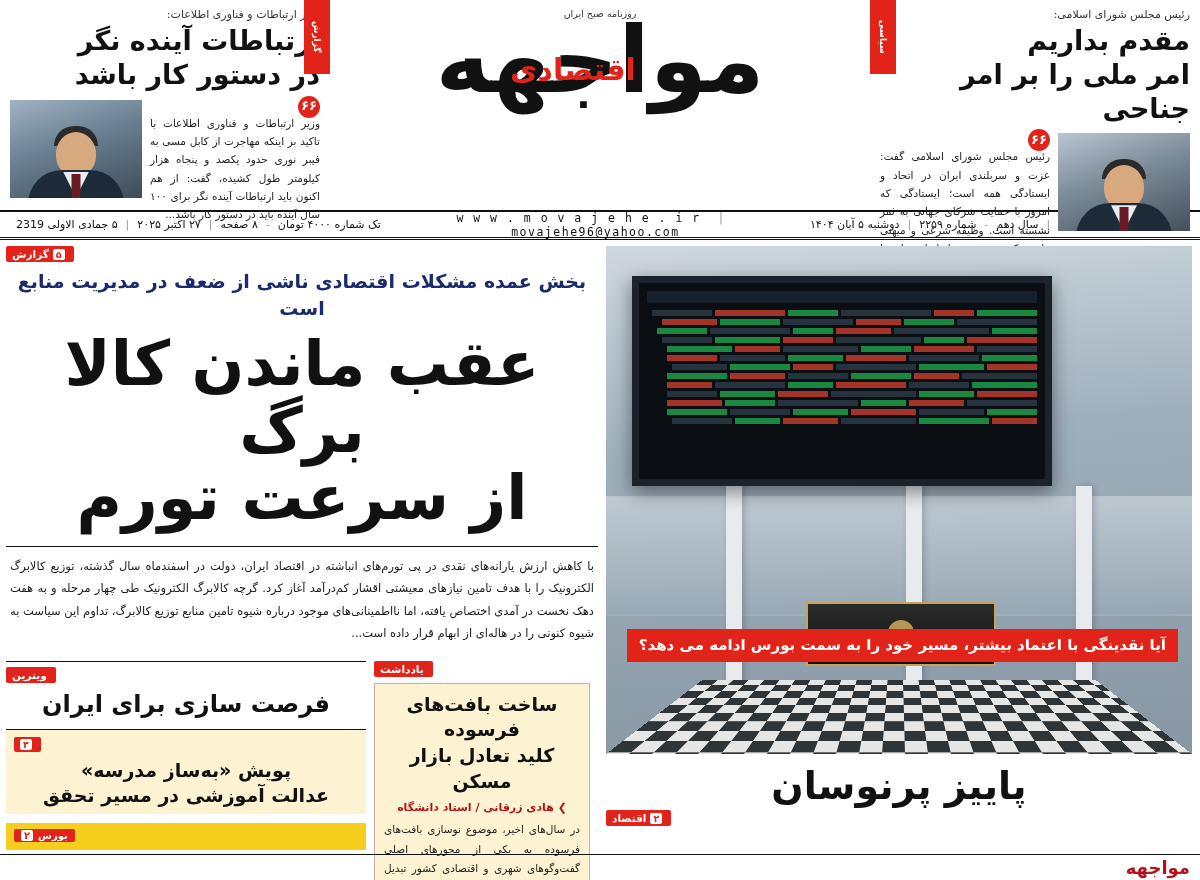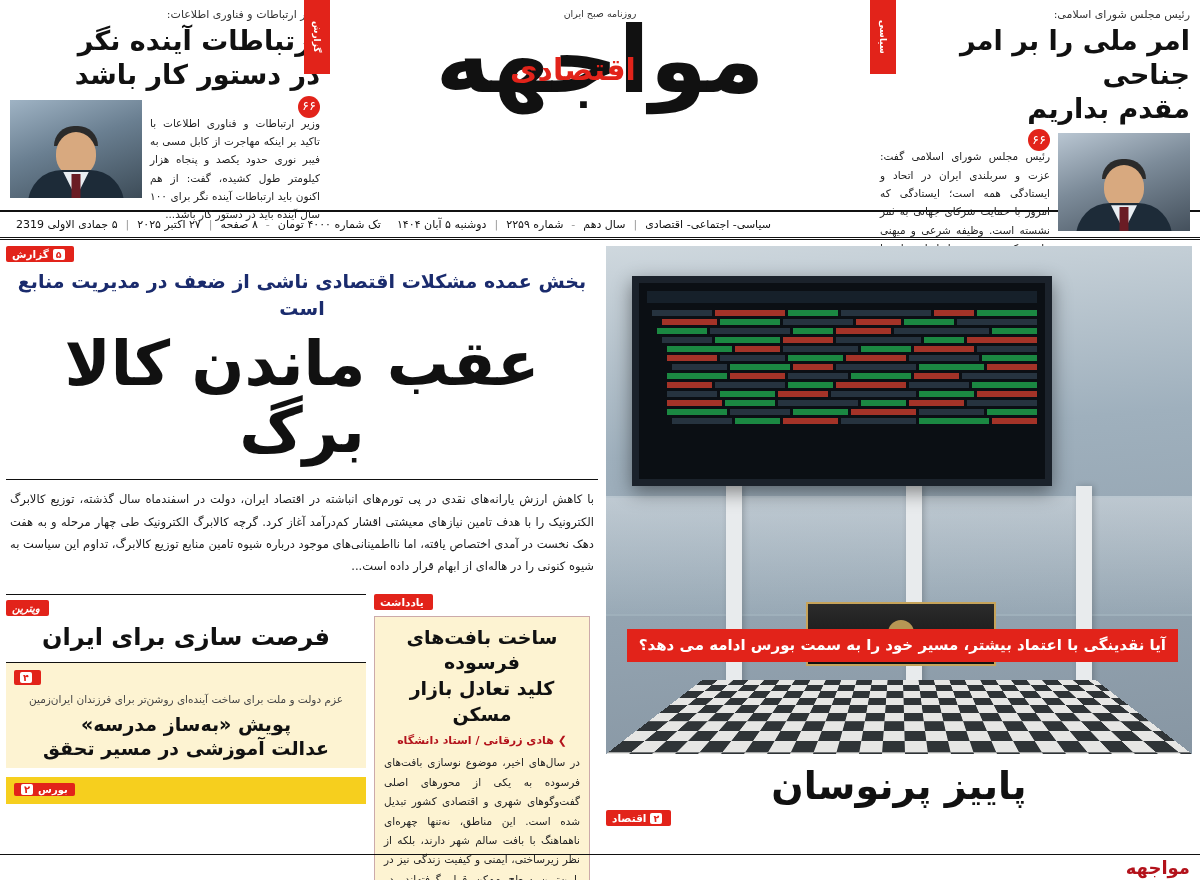--- a/index.html
+++ b/index.html
@@ -66,21 +66,21 @@
     bottom: 0; width: 26px; height: 26px; background: #e9eef2;
     clip-path: polygon(50% 100%, 0 0, 100% 0);
   }
   .mh-text {
     flex: 1; font-size: 10.5px; line-height: 1.75; color: #222;
     text-align: justify; direction: rtl; position: relative; padding-top: 14px;
   }
   .quote-badge {
     position: absolute; top: -4px; right: 0; width: 22px; height: 22px;
     border-radius: 50%; background: #e2231a; color: #fff;
-    font-size: 13px; font-weight: normal;
+    font-size: 13px; font-weight: bold;
     display: flex; align-items: center; justify-content: center;
   }
 
   
   .logo-wrap {
     position: absolute; inset: 0; display: flex; flex-direction: column;
     align-items: center; justify-content: flex-start; padding-top: 4px;
   }
   .paper-mini { font-size: 9.5px; color: #333; margin-top: 4px; }
   .logo-main {
@@ -257,22 +257,22 @@
         <div class="paper-mini">روزنامه صبح ایران</div>
         <div class="logo-main">مواجهه</div>
       </div>
       <div class="logo-sub">اقتصادی</div>
     </div>
 
     <div class="mh-side">
       <div class="corner-tab left">سیاسی</div>
       <div style="padding-right:0; padding-left:0;">
         <div class="kicker">رئیس مجلس شورای اسلامی:</div>
+        <div class="mh-headline">مقدم بداریم</div>
         <div class="mh-headline">امر ملی را بر امر جناحی</div>
-        <div class="mh-headline">مقدم بداریم</div>
       </div>
       <div class="mh-body" style="flex-direction:row;">
         <div class="mh-photo alt">
           <div class="hair"></div>
           <div class="head"></div>
           <div class="torso"></div>
           <div class="shirt"></div>
           <div class="tie"></div>
         </div>
         <div class="mh-text">
@@ -285,20 +285,25 @@
 
   <div class="infobar">
     <span class="seg">۵ جمادی الاولی 2319</span>
     <span class="sep">|</span>
     <span class="seg">۲۷ اکتبر ۲۰۲۵</span>
     <span class="sep">|</span>
     <span class="seg">۸ صفحه</span>
     <span class="sep">-</span>
     <span class="seg">تک شماره ۴۰۰۰ تومان</span>
 
+    <span class="mid">
+      <span>w w w . m o v a j e h e . i r</span>
+      <span class="sep">&nbsp;|&nbsp;</span>
+      <span>movajehe96@yahoo.com</span>
+    </span>
 
     <span class="seg">دوشنبه ۵ آبان ۱۴۰۴</span>
     <span class="sep">|</span>
     <span class="seg">شماره ۲۲۵۹</span>
     <span class="sep">-</span>
     <span class="seg">سال دهم</span>
     <span class="sep">|</span>
     <span class="seg">سیاسی- اجتماعی- اقتصادی</span>
   </div>
 
@@ -308,42 +313,42 @@
 
       <div class="ribbon-row">
         <div class="ribbon">
           <span class="pg">۵</span>
           <span>گزارش</span>
         </div>
       </div>
 
       <div class="lead-sub">بخش عمده مشکلات اقتصادی ناشی از ضعف در مدیریت منابع است</div>
       <div class="lead-title">عقب ماندن کالا برگ</div>
+      <div class="lead-title" style="margin-top:-14px;">از سرعت تورم</div>
       <div class="lead-body">با کاهش ارزش یارانه‌های نقدی در پی تورم‌های انباشته در اقتصاد ایران، دولت در اسفندماه سال گذشته، توزیع کالابرگ الکترونیک را با هدف تامین نیازهای معیشتی اقشار کم‌درآمد آغاز کرد. گرچه کالابرگ الکترونیک طی چهار مرحله و به هفت دهک نخست در آمدی اختصاص یافته، اما نااطمینانی‌های موجود درباره شیوه تامین منابع توزیع کالابرگ، تداوم این سیاست به شیوه کنونی را در هاله‌ای از ابهام قرار داده است...</div>
 
       <div class="sub-grid">
 
         <div class="sub-col-a">
 
           <div class="mini-block">
-            <div class="ribbon-row" style="justify-content:flex-start;font-style:italic;">
+            <div class="ribbon-row" style="justify-content:flex-start;">
               <div class="ribbon">
                 <span>ویترین</span>
               </div>
             </div>
             <div class="mini-title">فرصت سازی برای ایران</div>
           </div>
 
           <div class="mini-block yellowbox">
             <div class="ribbon-row" style="justify-content:flex-start;">
               <div class="ribbon">
                 <span class="pg">۴</span>
               </div>
             </div>
-            <div class="mini-kicker">عزم دولت و ملت برای ساخت آینده‌ای روشن‌تر برای فرزندان ایران‌زمین</div>
             <div class="mini-title sm">پویش «به‌ساز مدرسه»</div>
             <div class="mini-title sm">عدالت آموزشی در مسیر تحقق</div>
           </div>
 
           <div class="chartbox">
             <div style="display:flex;flex-direction:row-reverse;justify-content:space-between;align-items:flex-start;">
               <div class="tag">
                 <span>بورس</span>
                 <span style="background:#fff;color:#e2231a;border-radius:2px;padding:0 3px;">۲</span>
               </div>

